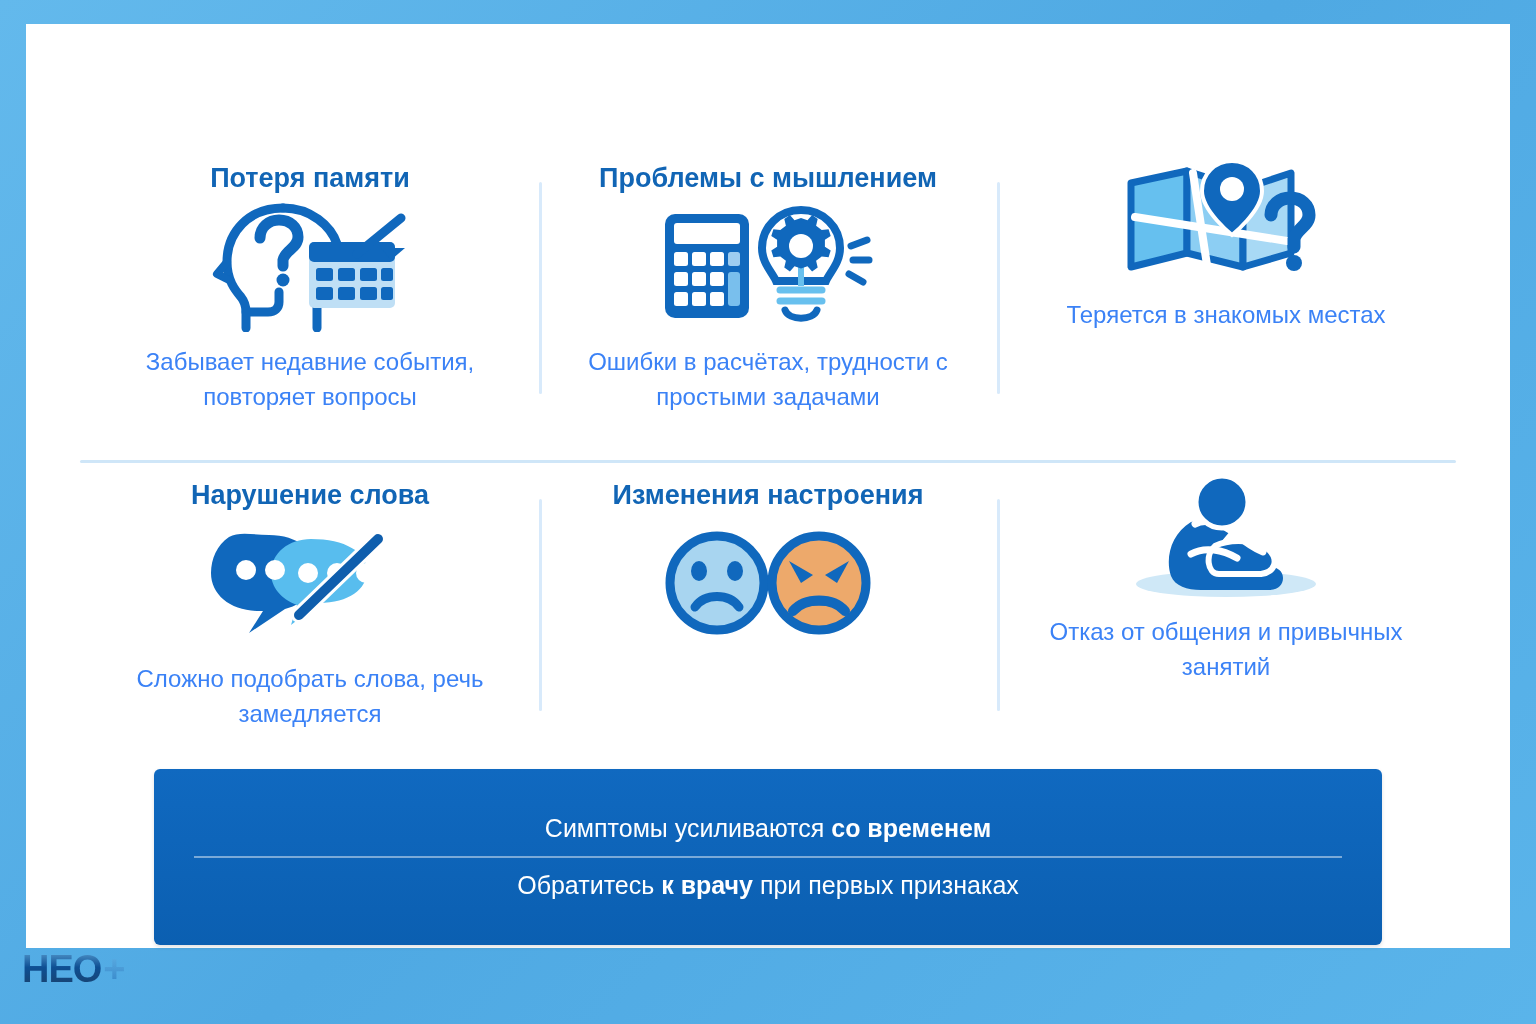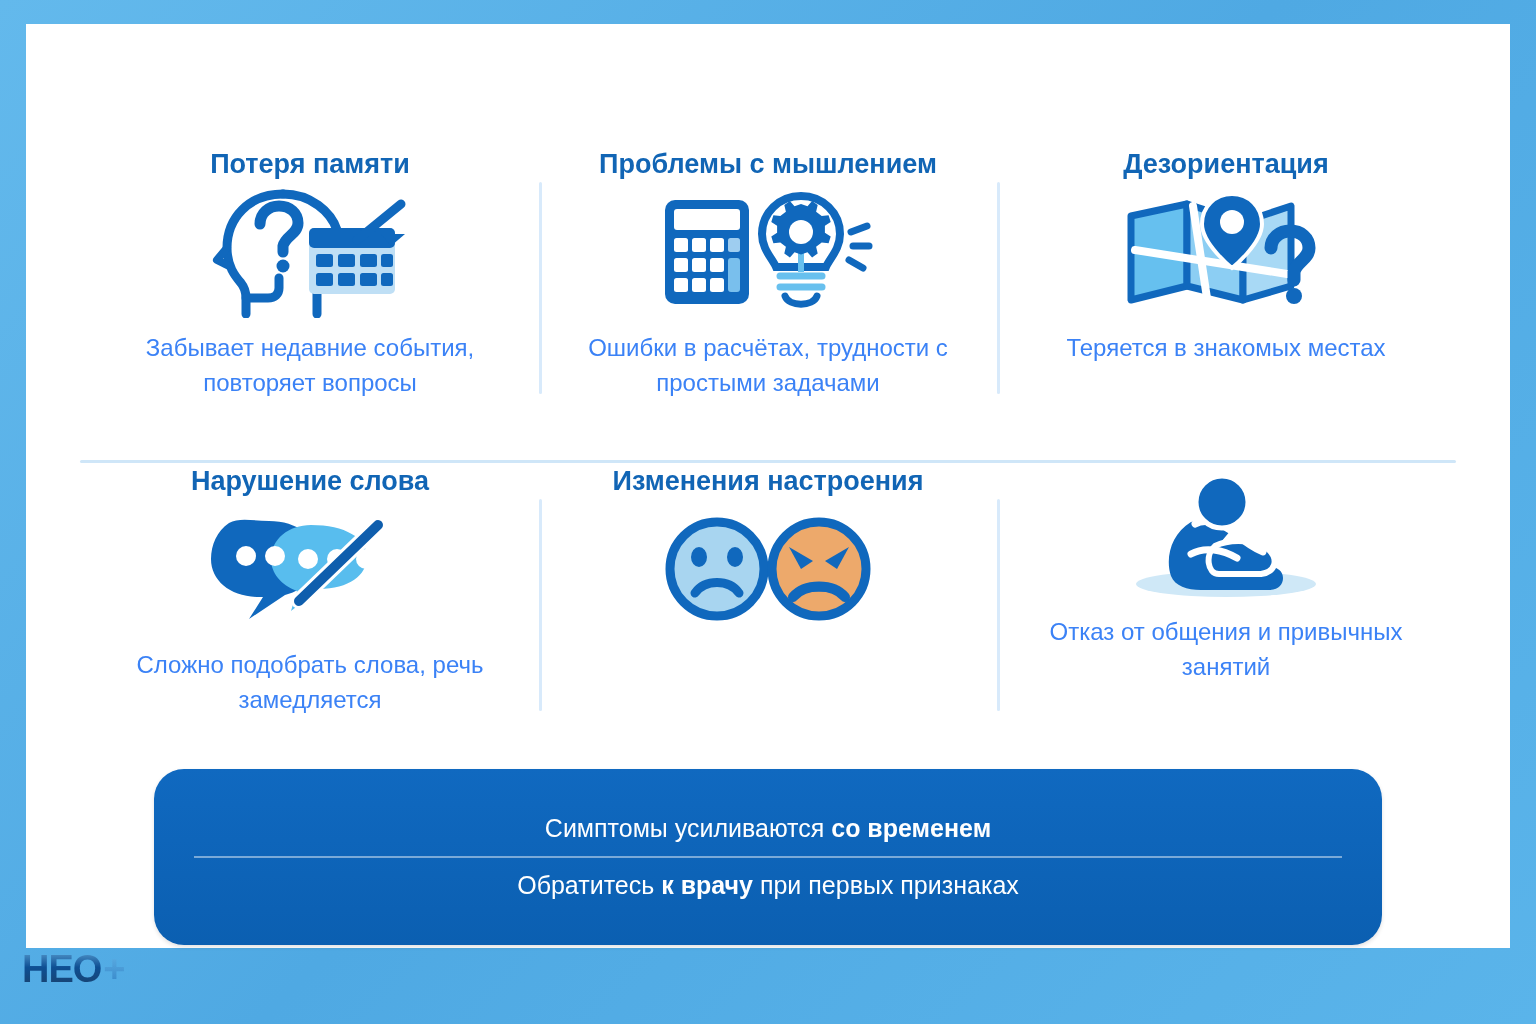--- a/index.html
+++ b/index.html
@@ -37,35 +37,35 @@
   }
   .card{
     flex:1;position:relative;display:flex;flex-direction:column;
     align-items:center;padding:0 14px;box-sizing:border-box;
   }
   .card + .card::before{
     content:"";position:absolute;left:0;top:35px;width:3px;height:212px;
     background:#d8eafb;border-radius:2px;
   }
   .card-title{
-    color:#1165b5;font-size:27px;font-weight:bold;margin-top:2px;
+    color:#1165b5;font-size:27px;font-weight:bold;margin-top:16px;
     text-align:center;white-space:nowrap;
   }
   .icon-wrap{
     height:135px;display:flex;align-items:center;justify-content:center;
     margin-top:4px;
   }
   .card-text{
     color:#3b82f6;font-size:24px;line-height:1.45;text-align:center;
     margin-top:12px;max-width:400px;
   }
   .footer{
     position:absolute;left:128px;top:745px;width:1228px;height:176px;
     background:linear-gradient(180deg,#1069c0 0%,#0b5fb1 100%);
-    border-radius:30px;
+    border-radius:6px;
     display:flex;flex-direction:column;justify-content:center;
     box-shadow:0 2px 4px rgba(0,0,0,.12);
   }
   .footer-line{
     color:#ffffff;font-size:25px;text-align:center;padding:13px 0;
     font-weight:500;
   }
   .footer-line b{font-weight:bold;}
   .footer-sep{
     height:1px;background:rgba(255,255,255,.45);margin:0 40px;
@@ -172,21 +172,20 @@
               <path d="M190 44 L206 38"></path>
               <path d="M192 58 L208 58"></path>
               <path d="M188 72 L202 80"></path>
             </g>
           </svg>
         </div>
         <div class="card-text">Ошибки в расчётах, трудности с простыми задачами</div>
       </div>
 
       <div class="card">
-        <div class="card-title">Дезориентация</div>
         <div class="icon-wrap">
           <svg width="215" height="128" viewBox="0 0 215 128">
 
             <path d="M12 28 L68 16 L68 98 L12 112 Z" fill="#66c0ef" stroke="#1068bd" stroke-width="7" stroke-linejoin="round"></path>
             <path d="M68 16 L124 34 L124 112 L68 98 Z" fill="#8ccef3" stroke="#1068bd" stroke-width="7" stroke-linejoin="round"></path>
             <path d="M124 34 L172 18 L172 98 L124 112 Z" fill="#a8d9f5" stroke="#1068bd" stroke-width="7" stroke-linejoin="round"></path>
 
             <path d="M16 62 L168 86" stroke="#ffffff" stroke-width="8" stroke-linecap="round"></path>
             <path d="M74 18 L88 110" stroke="#ffffff" stroke-width="8" stroke-linecap="round"></path>
 

